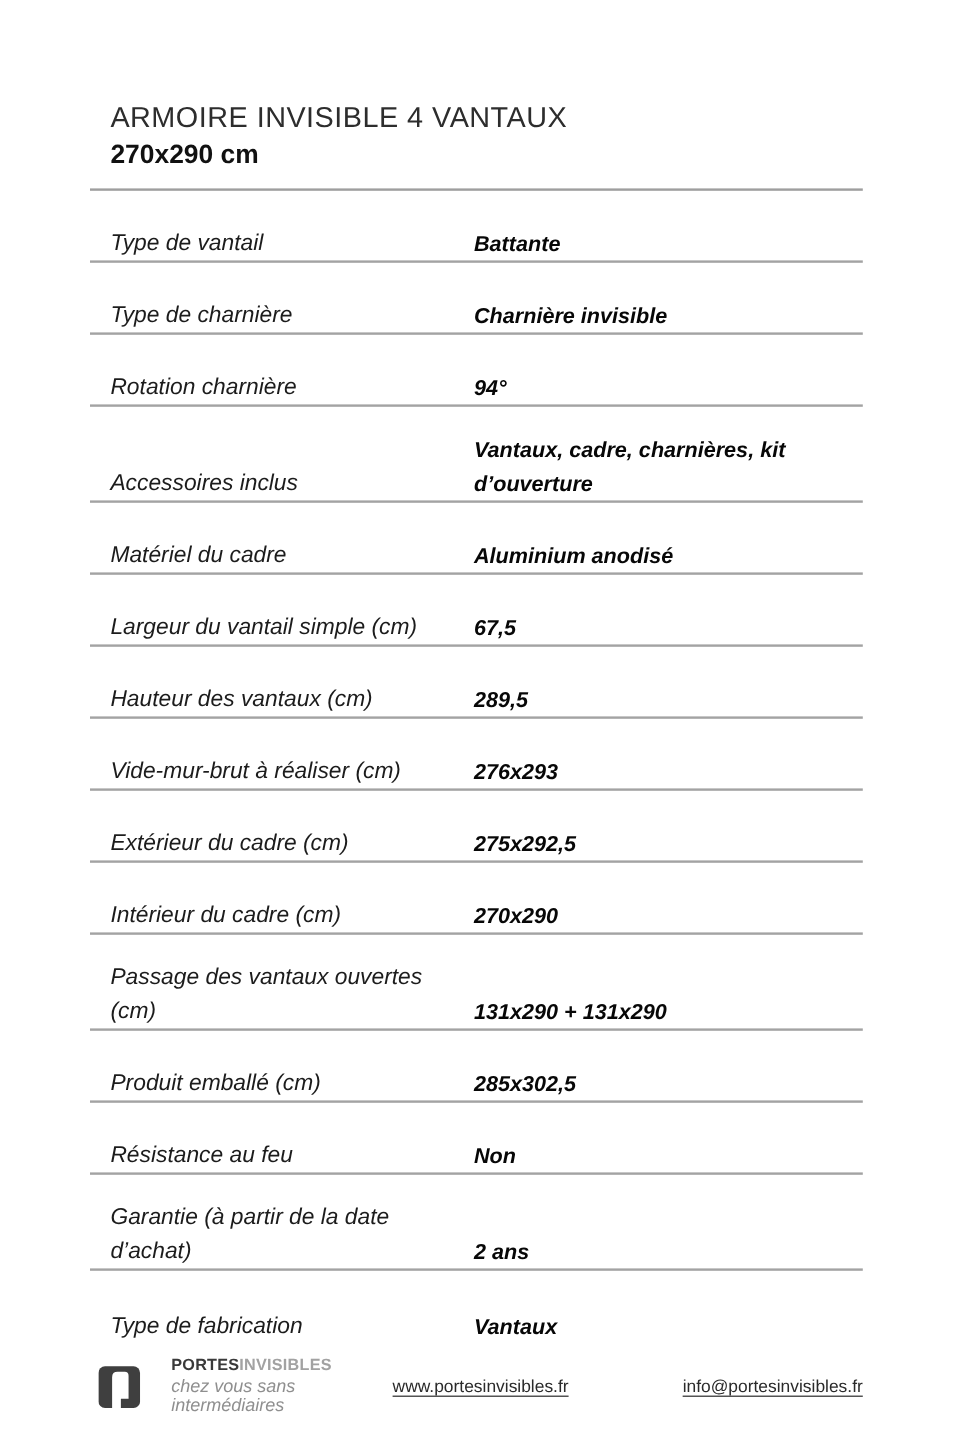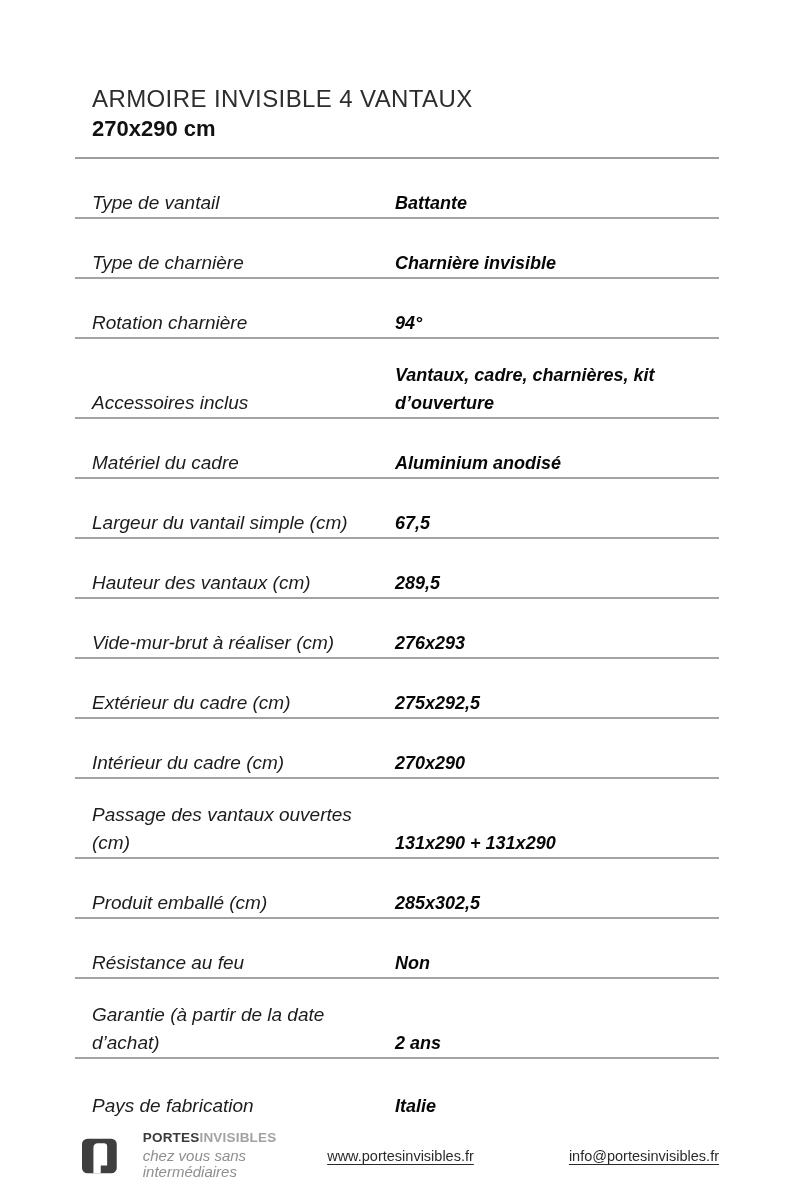--- a/index.html
+++ b/index.html
@@ -158,22 +158,22 @@
     </div>
     <div class="row">
       <div class="label">Résistance au feu</div>
       <div class="value">Non</div>
     </div>
     <div class="row tall">
       <div class="label">Garantie (à partir de la date d’achat)</div>
       <div class="value">2 ans</div>
     </div>
     <div class="row last">
-      <div class="label">Pays de fabrication</div>
-      <div class="value">Italie</div>
+      <div class="label">Type de fabrication</div>
+      <div class="value">Vantaux</div>
     </div>
   </div>
 
   <div class="footer">
     <div class="brand">
       <svg class="brand-logo" viewBox="0 0 38 40" xmlns="http://www.w3.org/2000/svg">
         <rect x="0" y="1" width="38" height="38" rx="6" fill="#3f3f3f"></rect>
         <path fill="#ffffff" d="M12.5 39 L12.5 11 Q12.5 6 17.5 6 L24 6 Q27.5 6 27.5 9.5 L27.5 30.5 L20.5 30.5 L20.5 39 Z"></path>
       </svg>
       <div class="brand-text">

